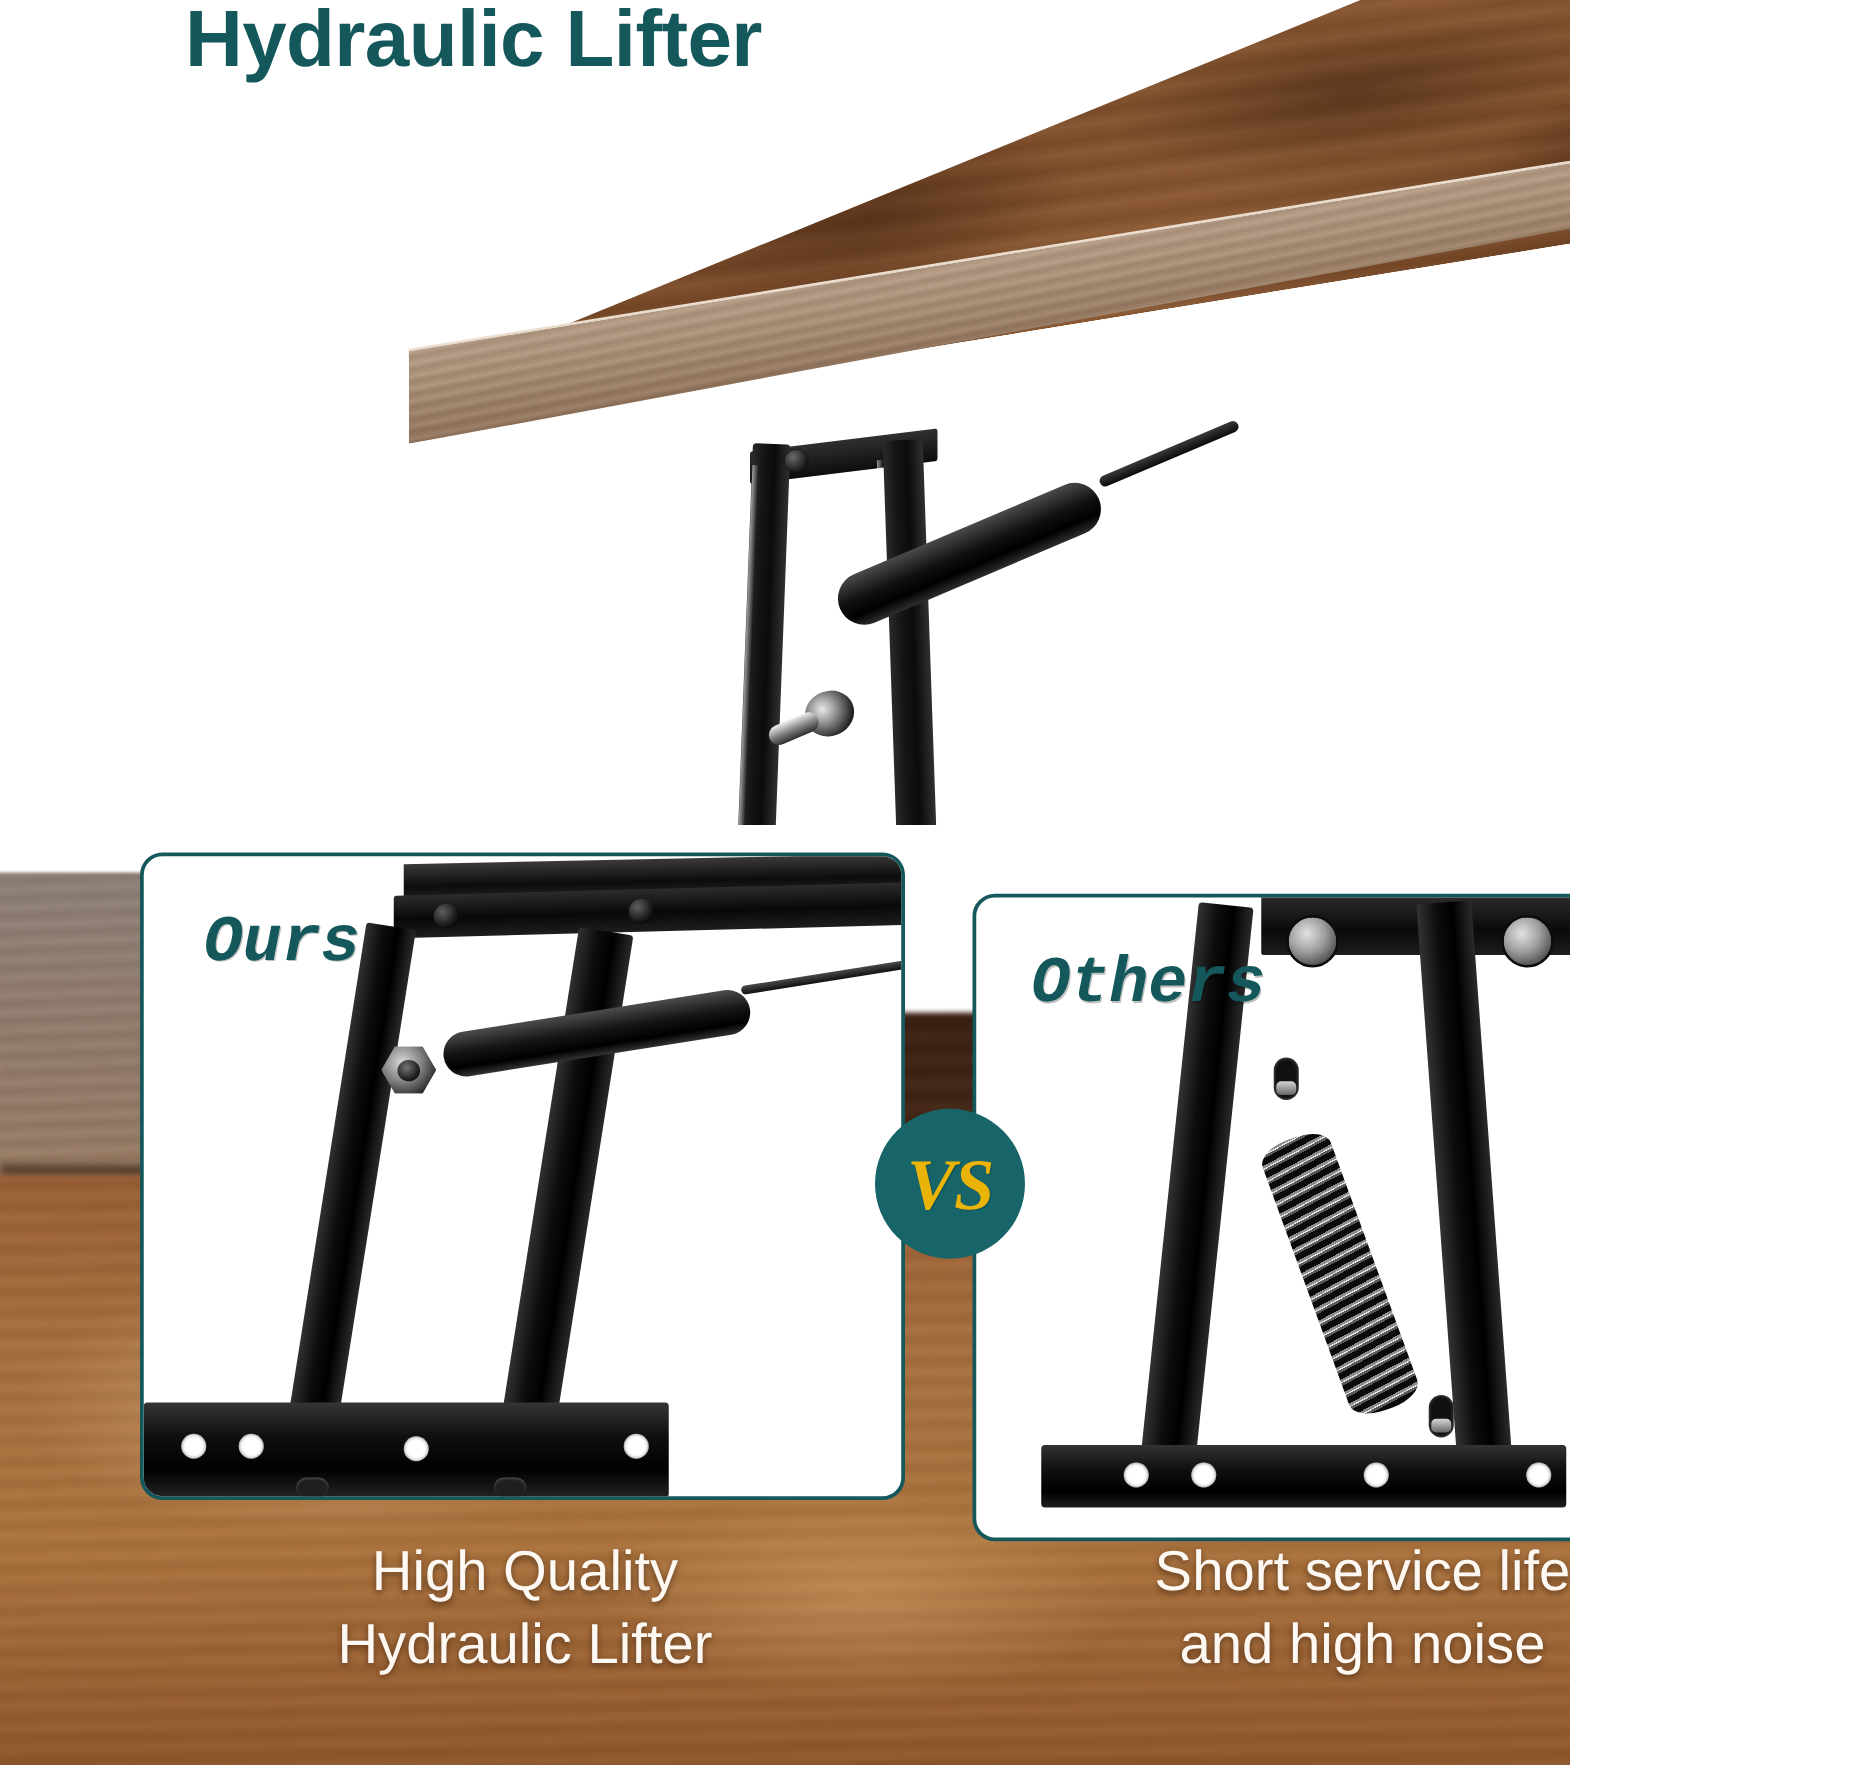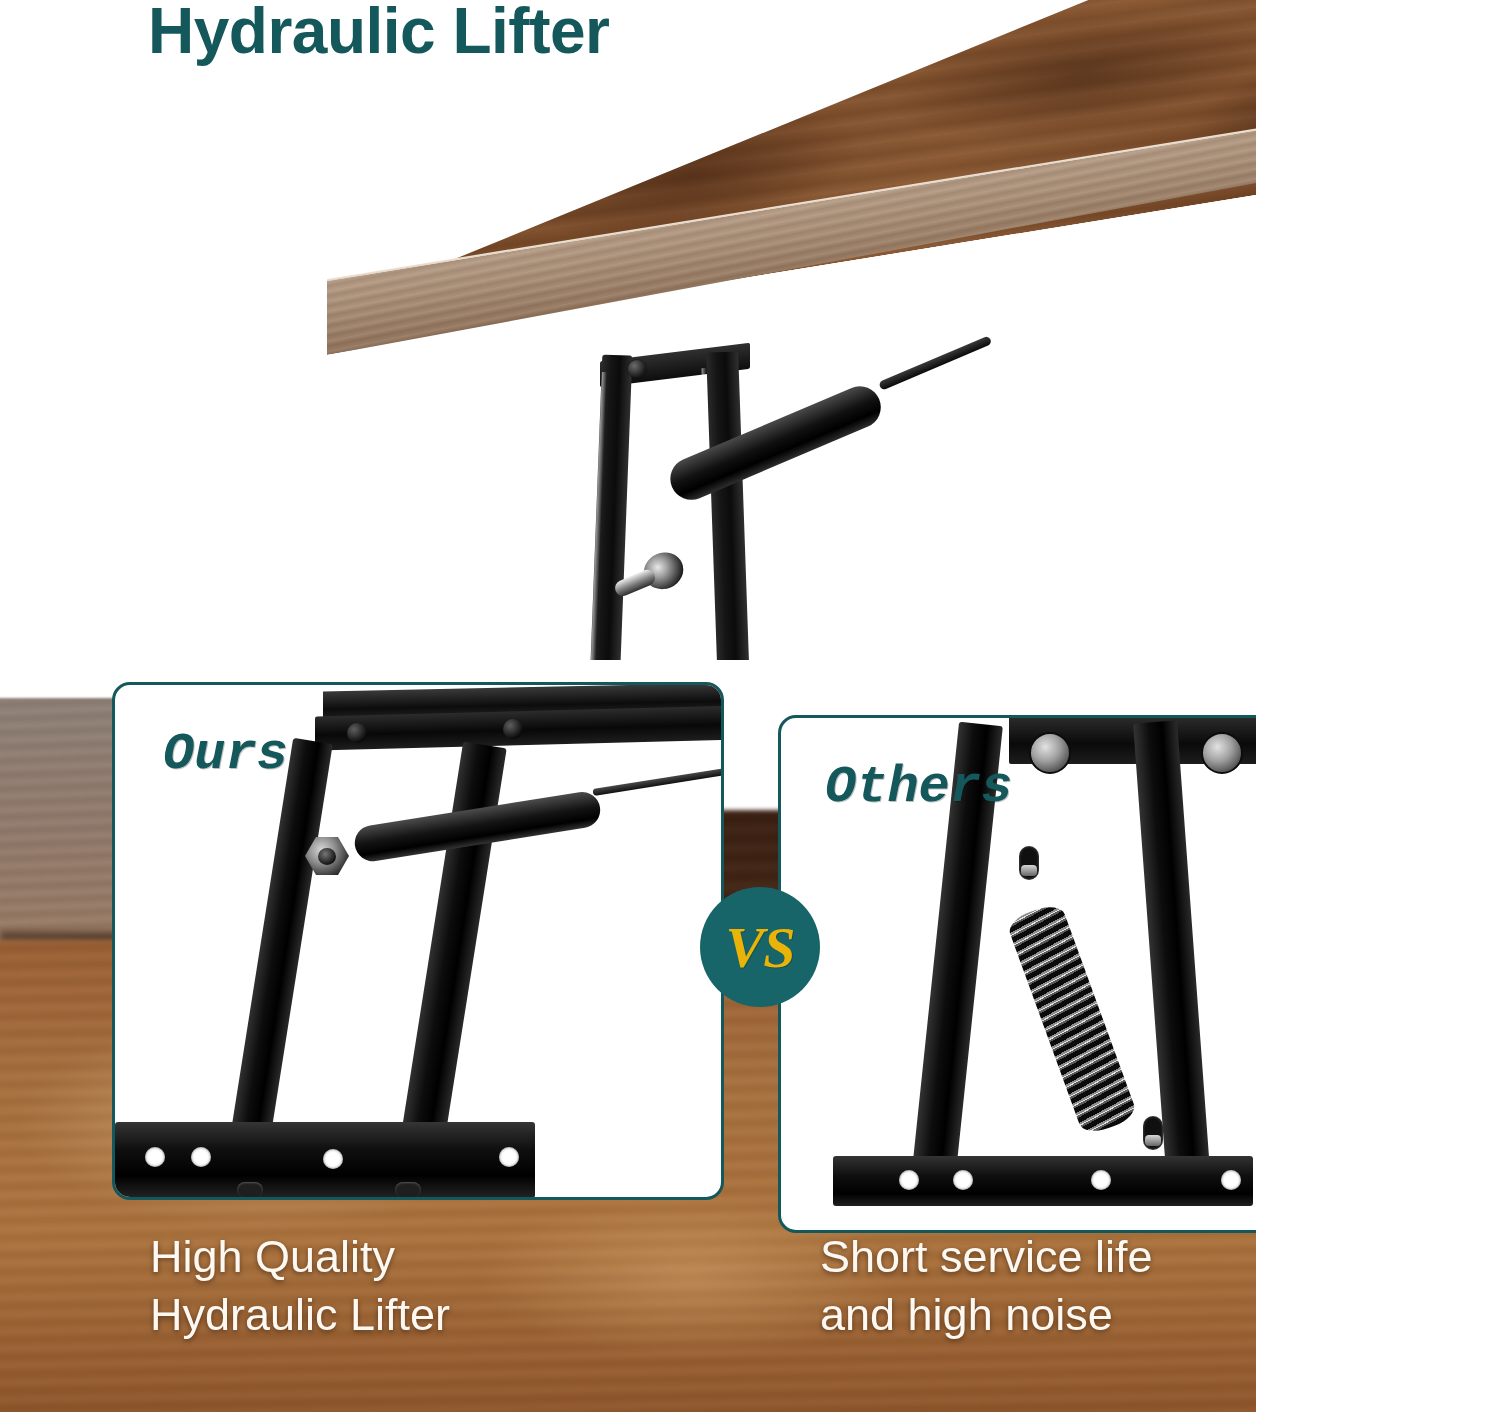--- a/index.html
+++ b/index.html
@@ -431,21 +431,21 @@
     letter-spacing: -1px;
     text-shadow: 1px 1px 0 rgba(0,0,0,0.18);
   }
 
   
   .caption {
     position: absolute;
     font-size: 45px;
     line-height: 1.28;
     color: #fdf8f2;
-    text-align: left;
+    text-align: center;
     white-space: pre-line;
     text-shadow: 0 2px 5px rgba(40,20,8,0.55);
   }
   .caption-left  { left: 150px;  top: 1228px; width: 540px; }
   .caption-right { left: 820px;  top: 1228px; width: 540px; }
 </style>
 </head>
 <body>
 
 <div id="page">

